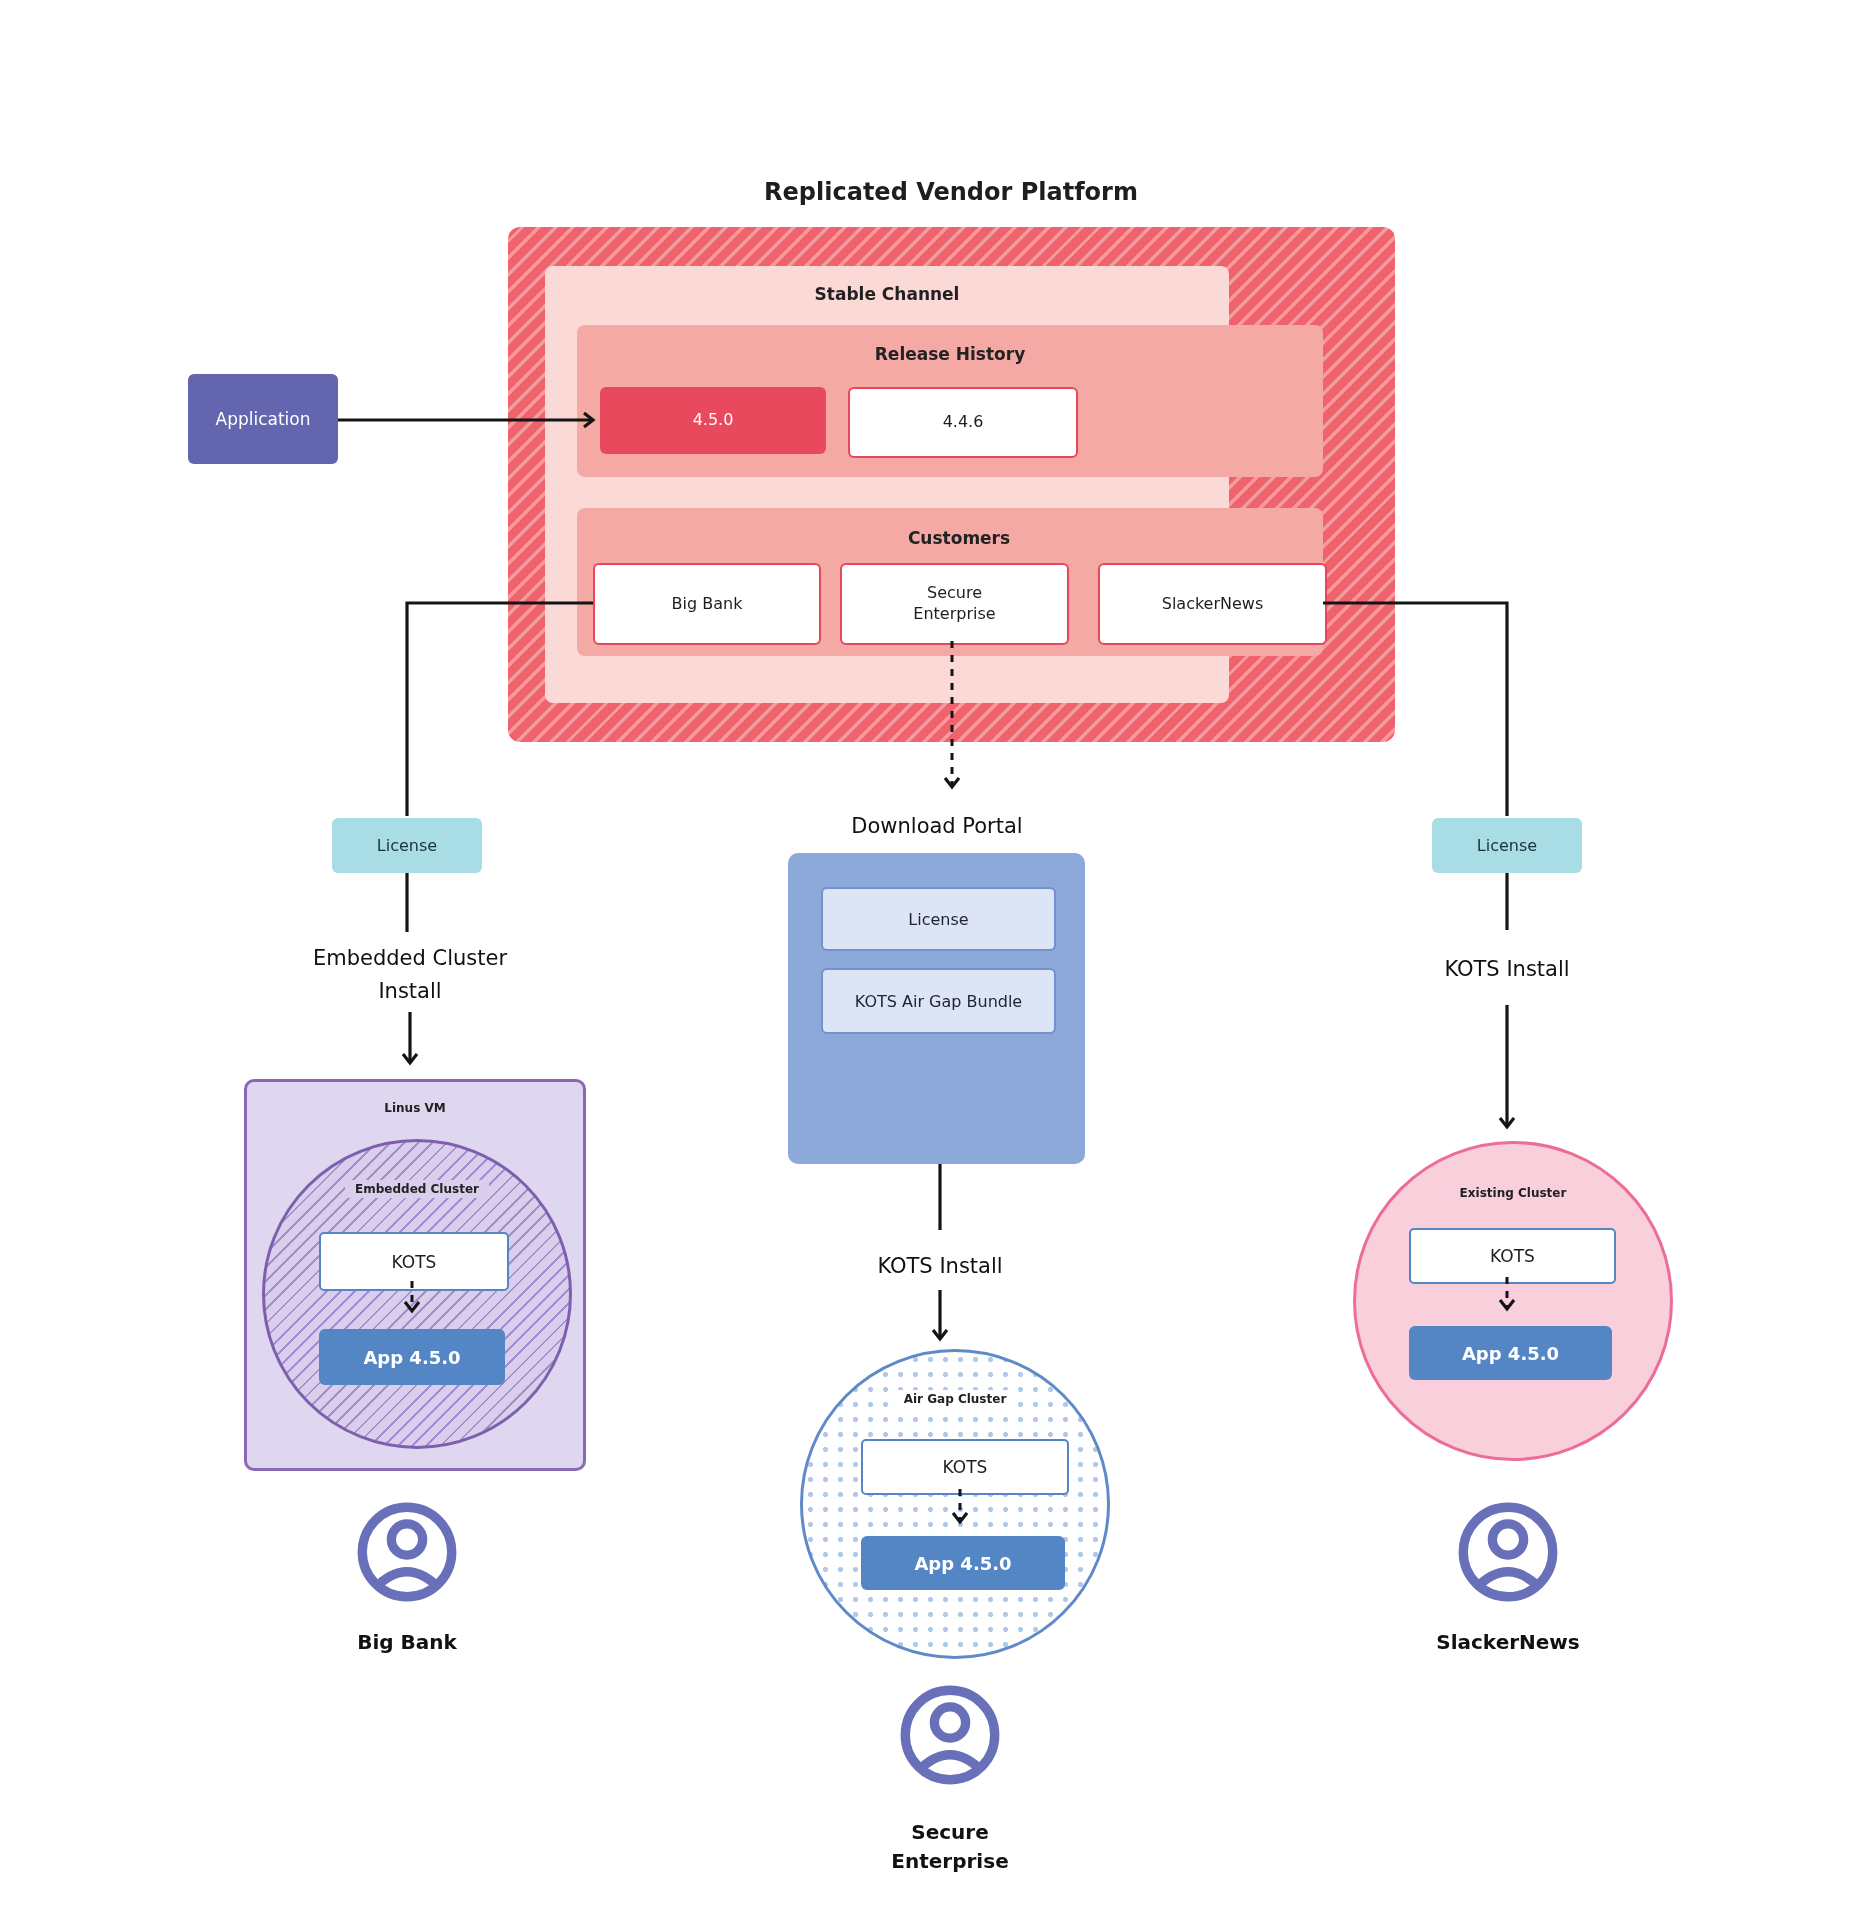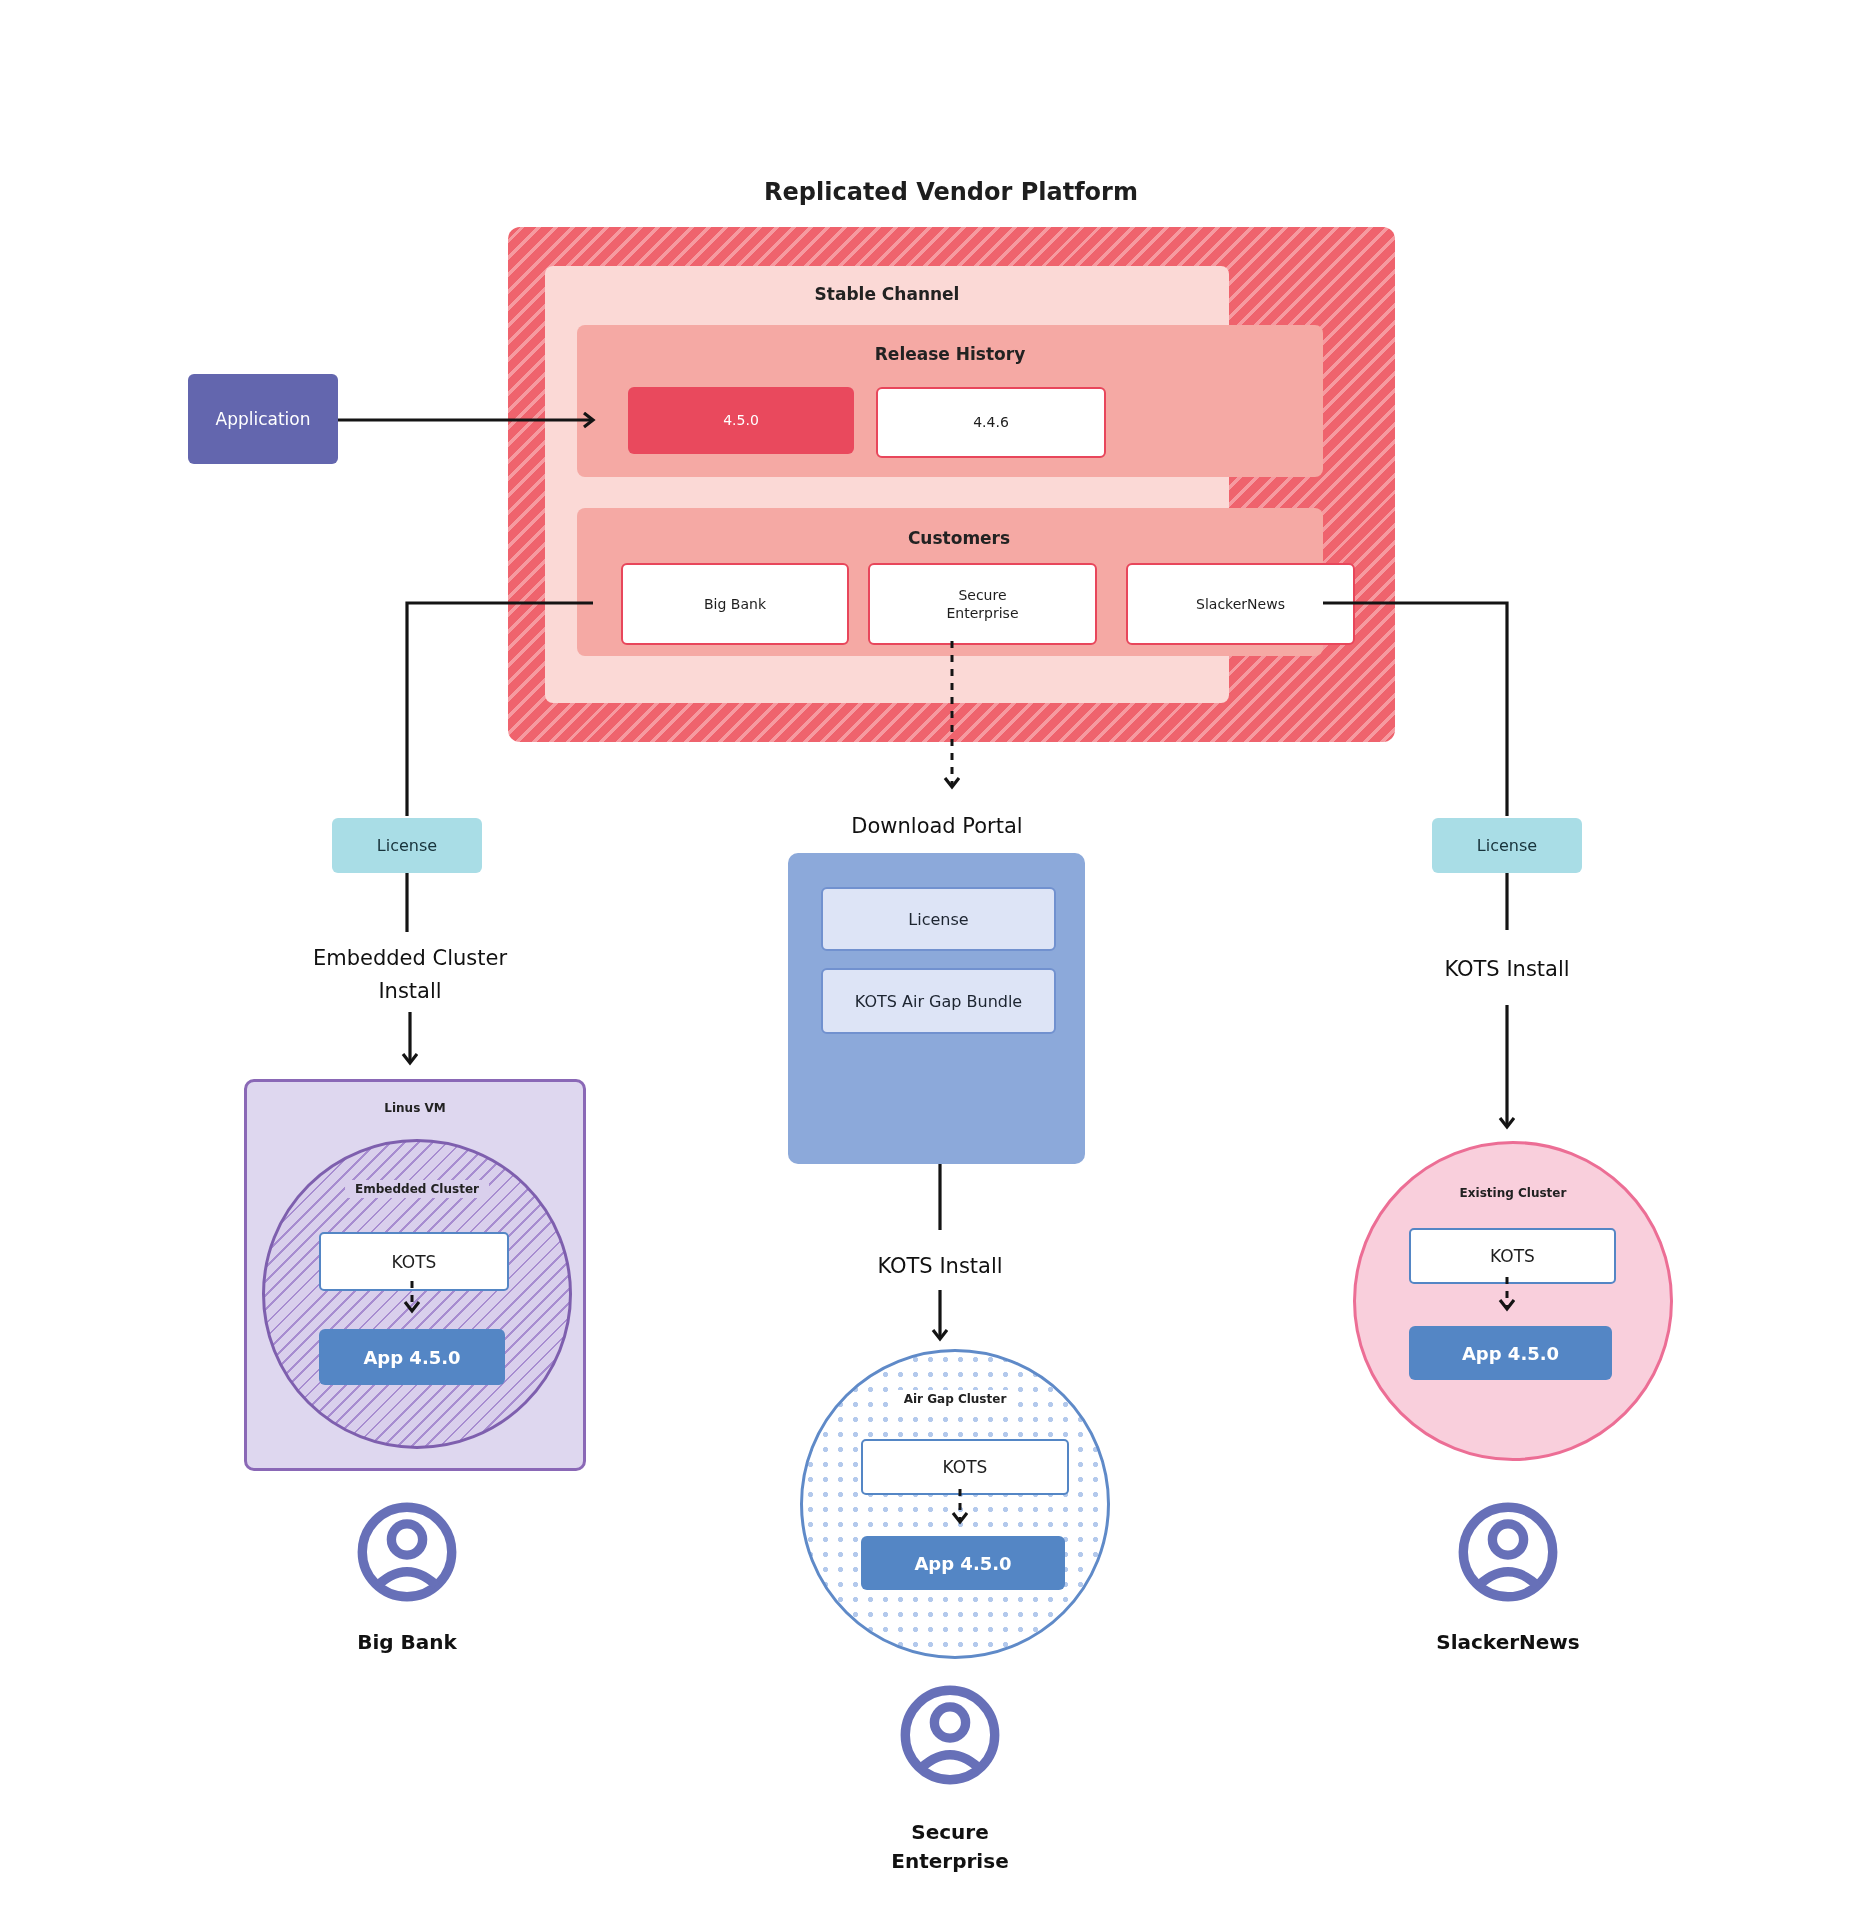--- a/index.html
+++ b/index.html
@@ -15,21 +15,21 @@
 
   
   .platform{
     background:repeating-linear-gradient(135deg,var(--stripe-dark) 0 8.5px,var(--stripe-light) 8.5px 12px);
     border-radius:12px;
   }
   .stable{background:var(--pink-light);border-radius:8px;}
   .subpanel{background:var(--salmon);border-radius:8px;text-decoration:underline;}
   .sec-label{position:absolute;left:0;width:100%;text-align:center;font-size:17px;font-weight:600;color:#222;}
 
-  .node-white{background:#fff;border:2px solid var(--red-border);border-radius:6px;font-size:14px;font-weight:500;line-height:1.3;margin-left:28px;}
+  .node-white{background:#fff;border:2px solid var(--red-border);border-radius:6px;font-size:16px;font-weight:500;line-height:1.3;}
   .node-white .wrap-narrow{display:inline-block;max-width:110px;}
   .release-highlight{background:var(--red-accent);border:none;color:#fff;}
 
   .application-node{background:var(--indigo);border-radius:6px;color:#fff;font-size:17px;font-weight:500;}
 
   .license-node{background:var(--teal);border-radius:6px;font-size:16px;font-weight:500;color:#17323a;}
 
   .flow-label{font-size:21px;font-weight:500;text-align:center;color:#111;line-height:1.55;}
 
   .portal{background:var(--portal-blue);border-radius:10px;}

